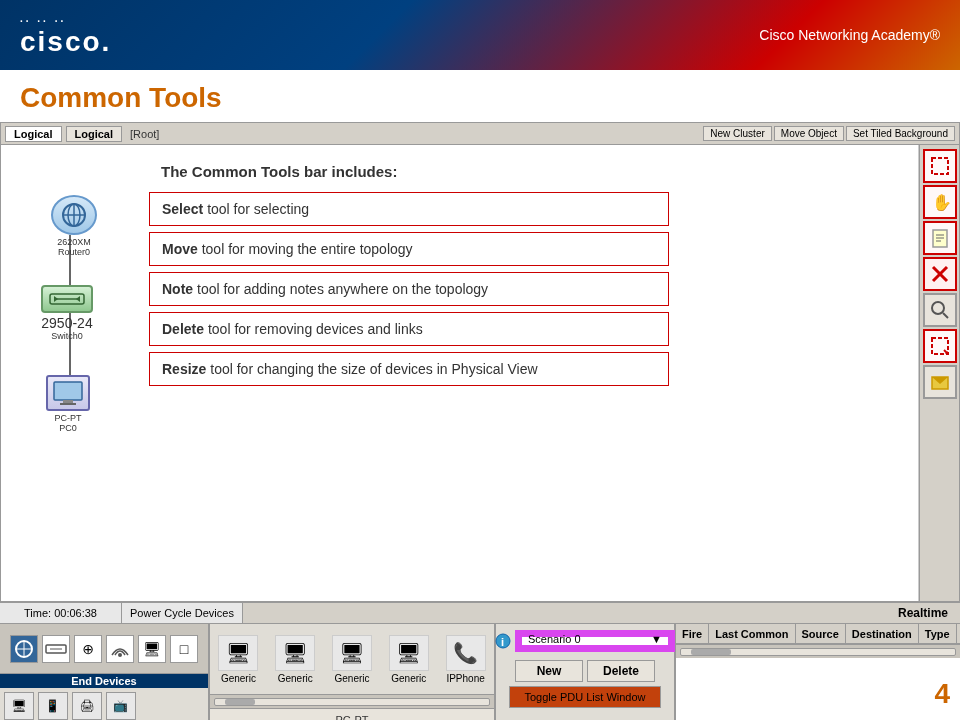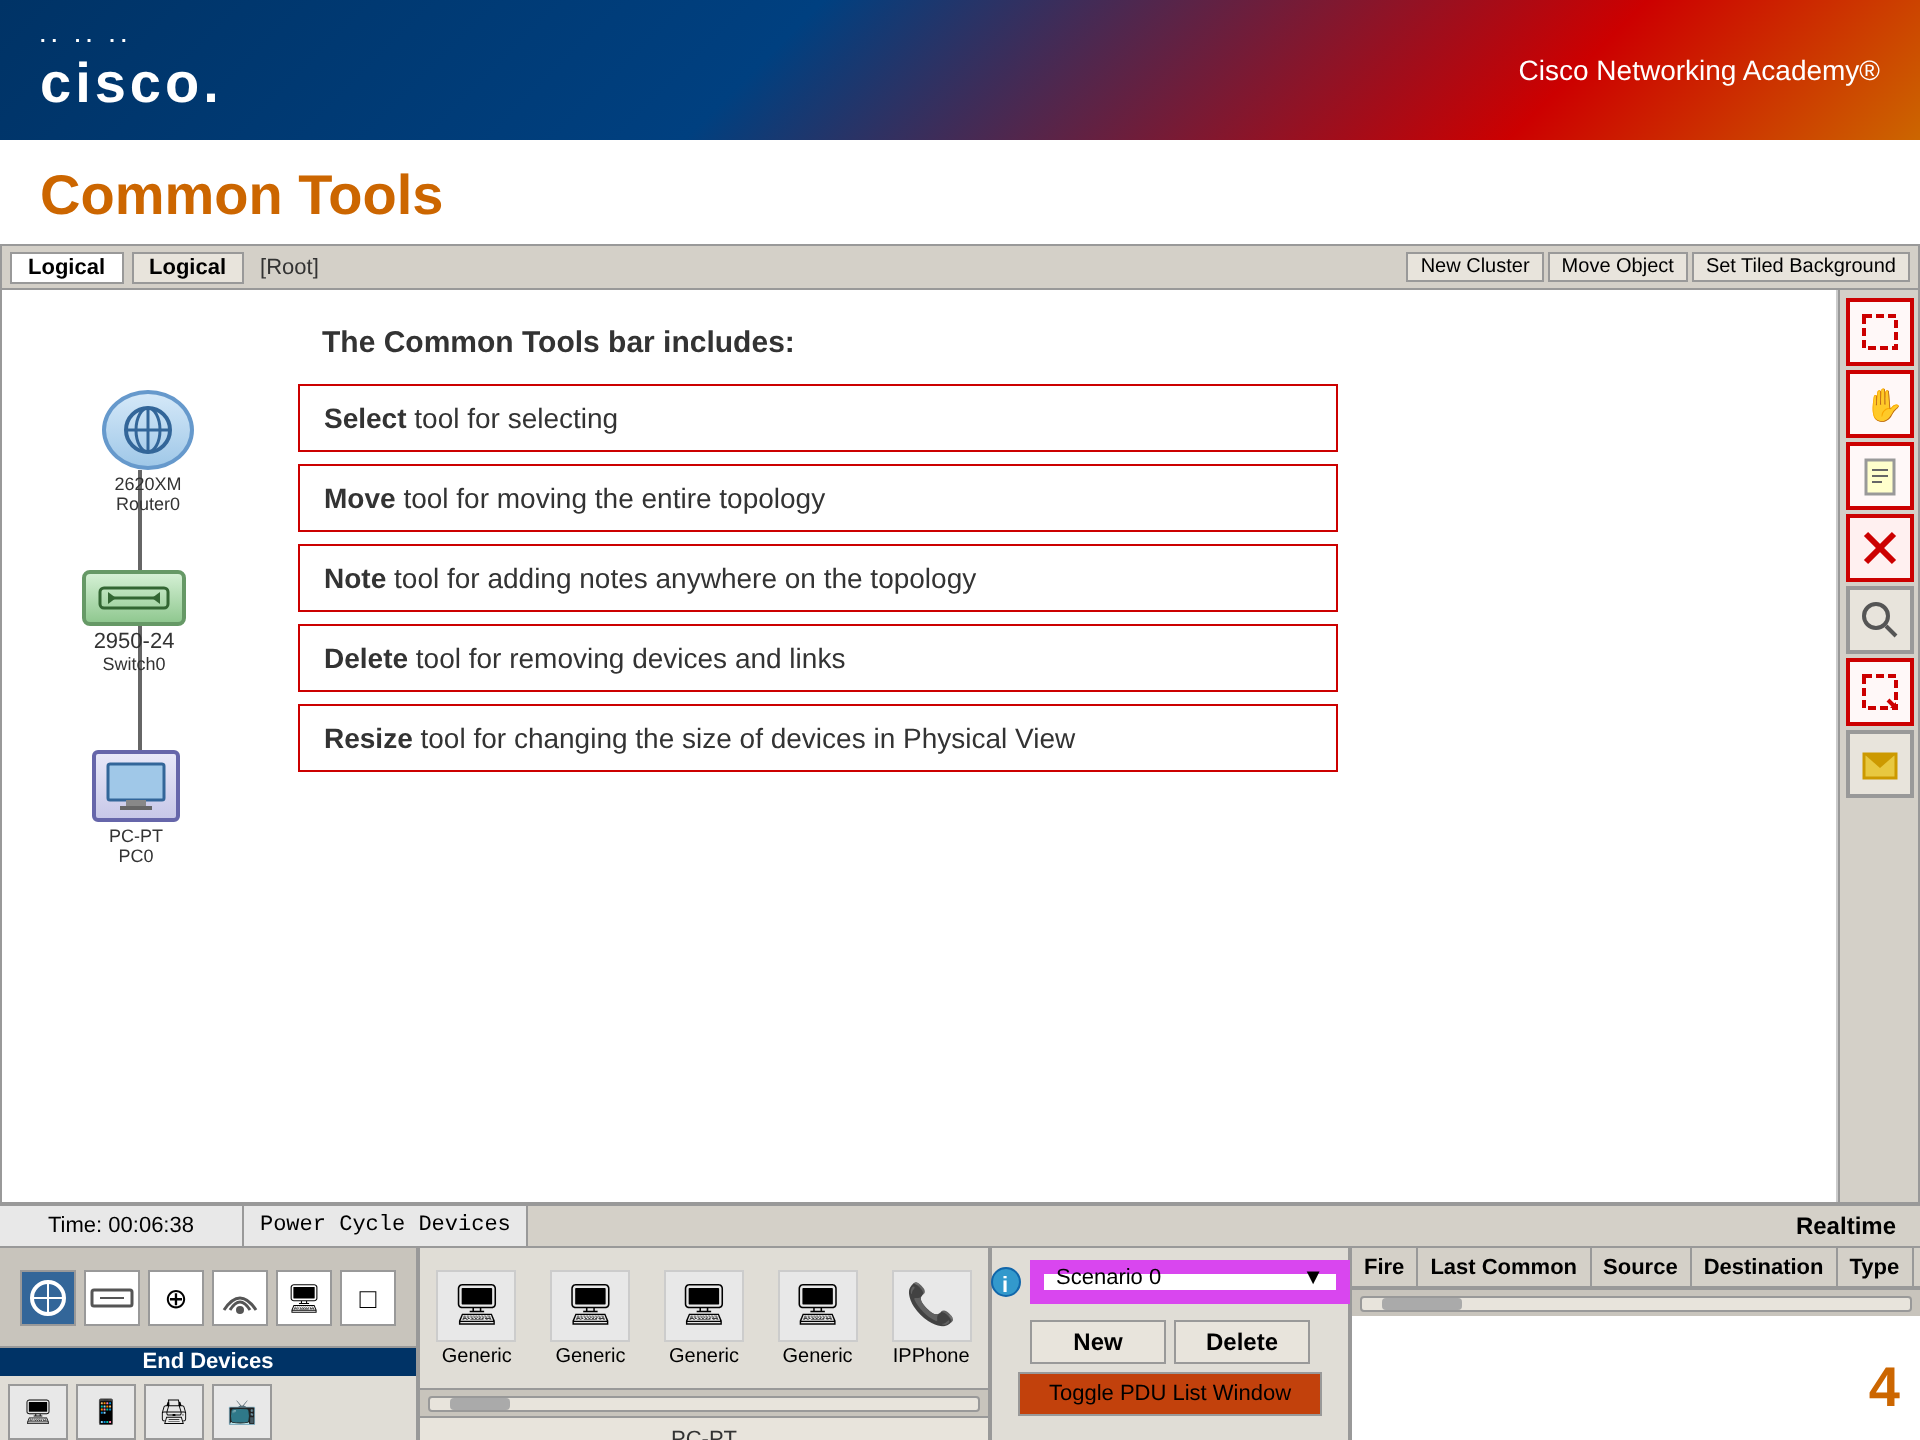--- a/index.html
+++ b/index.html
@@ -212,21 +212,20 @@
       align-items: center;
       background: #e8e8e8;
     }
     .status-power {
       padding: 0 8px;
       height: 100%;
       display: flex;
       align-items: center;
       background: #e8e8e8;
       border-right: 1px solid #999;
-      font-family: Liberation Mono, monospace;
     }
     .status-realtime {
       margin-left: auto;
       padding: 0 12px;
       height: 100%;
       display: flex;
       align-items: center;
       font-weight: bold;
       font-size: 12px;
     }
@@ -517,21 +516,21 @@
 
       <div class="device" style="position:absolute; top:140px; left:40px;">
         <div style="width:52px;height:28px;background:linear-gradient(180deg,#d4f0d4 0%,#90c890 100%);border:2px solid #669966;border-radius:4px;display:flex;align-items:center;justify-content:center;margin:0 auto 2px;">
           <svg width="38" height="18">
             <rect x="2" y="4" width="34" height="10" fill="none" stroke="#336633" stroke-width="1.5" rx="2"></rect>
             <line x1="8" y1="9" x2="30" y2="9" stroke="#336633" stroke-width="1.5" marker-end="url(#arr)"></line>
             <polygon points="6,6 10,9 6,12" fill="#336633"></polygon>
             <polygon points="32,6 28,9 32,12" fill="#336633"></polygon>
           </svg>
         </div>
-        <div style="font-size:11px;color:#333;">2950-24</div>
+        <div style="font-size:14px;color:#333;">2950-24</div>
         <div style="font-size:9px;color:#333;">Switch0</div>
       </div>
 
       <div class="device" style="position:absolute; top:230px; left:45px;">
         <div style="width:44px;height:36px;background:linear-gradient(180deg,#e8e8f8 0%,#c8c8e8 100%);border:2px solid #6666aa;border-radius:3px;display:flex;align-items:center;justify-content:center;flex-direction:column;margin:0 auto 2px;">
           <svg width="32" height="26">
             <rect x="2" y="2" width="28" height="18" fill="#a0c8e8" stroke="#336699" stroke-width="1.5" rx="1"></rect>
             <rect x="11" y="20" width="10" height="3" fill="#888"></rect>
             <rect x="8" y="23" width="16" height="2" fill="#666"></rect>
           </svg>

